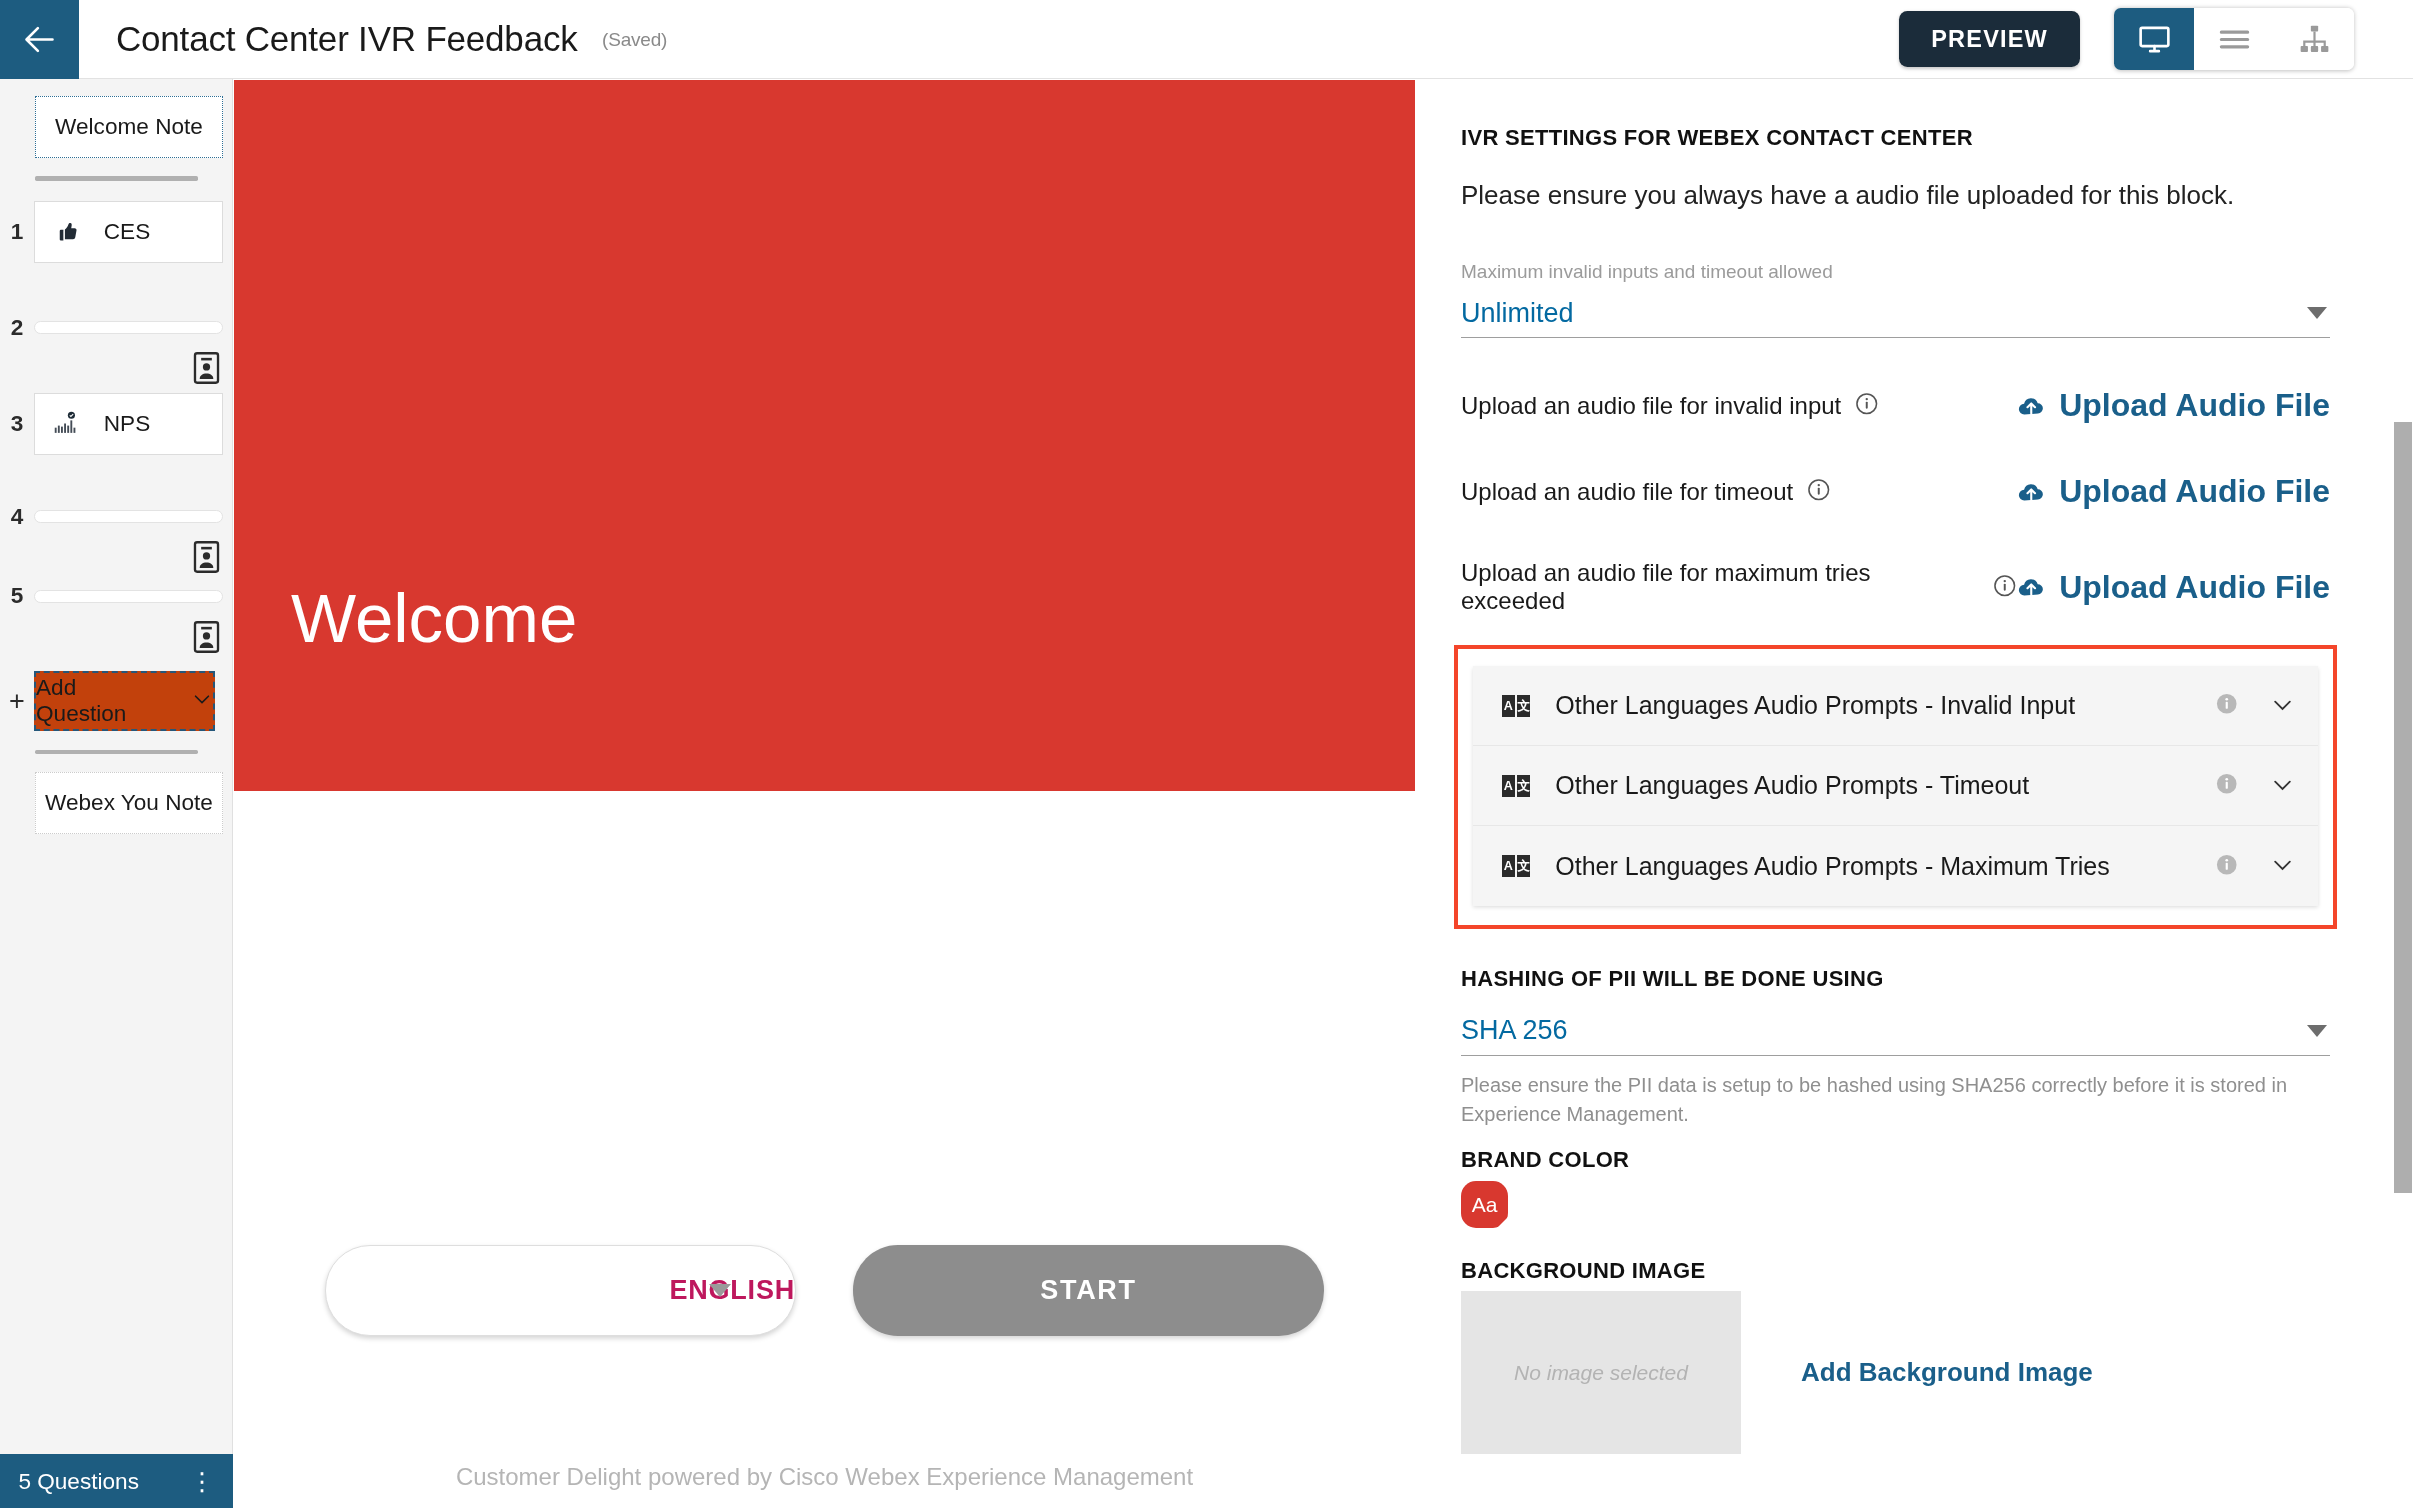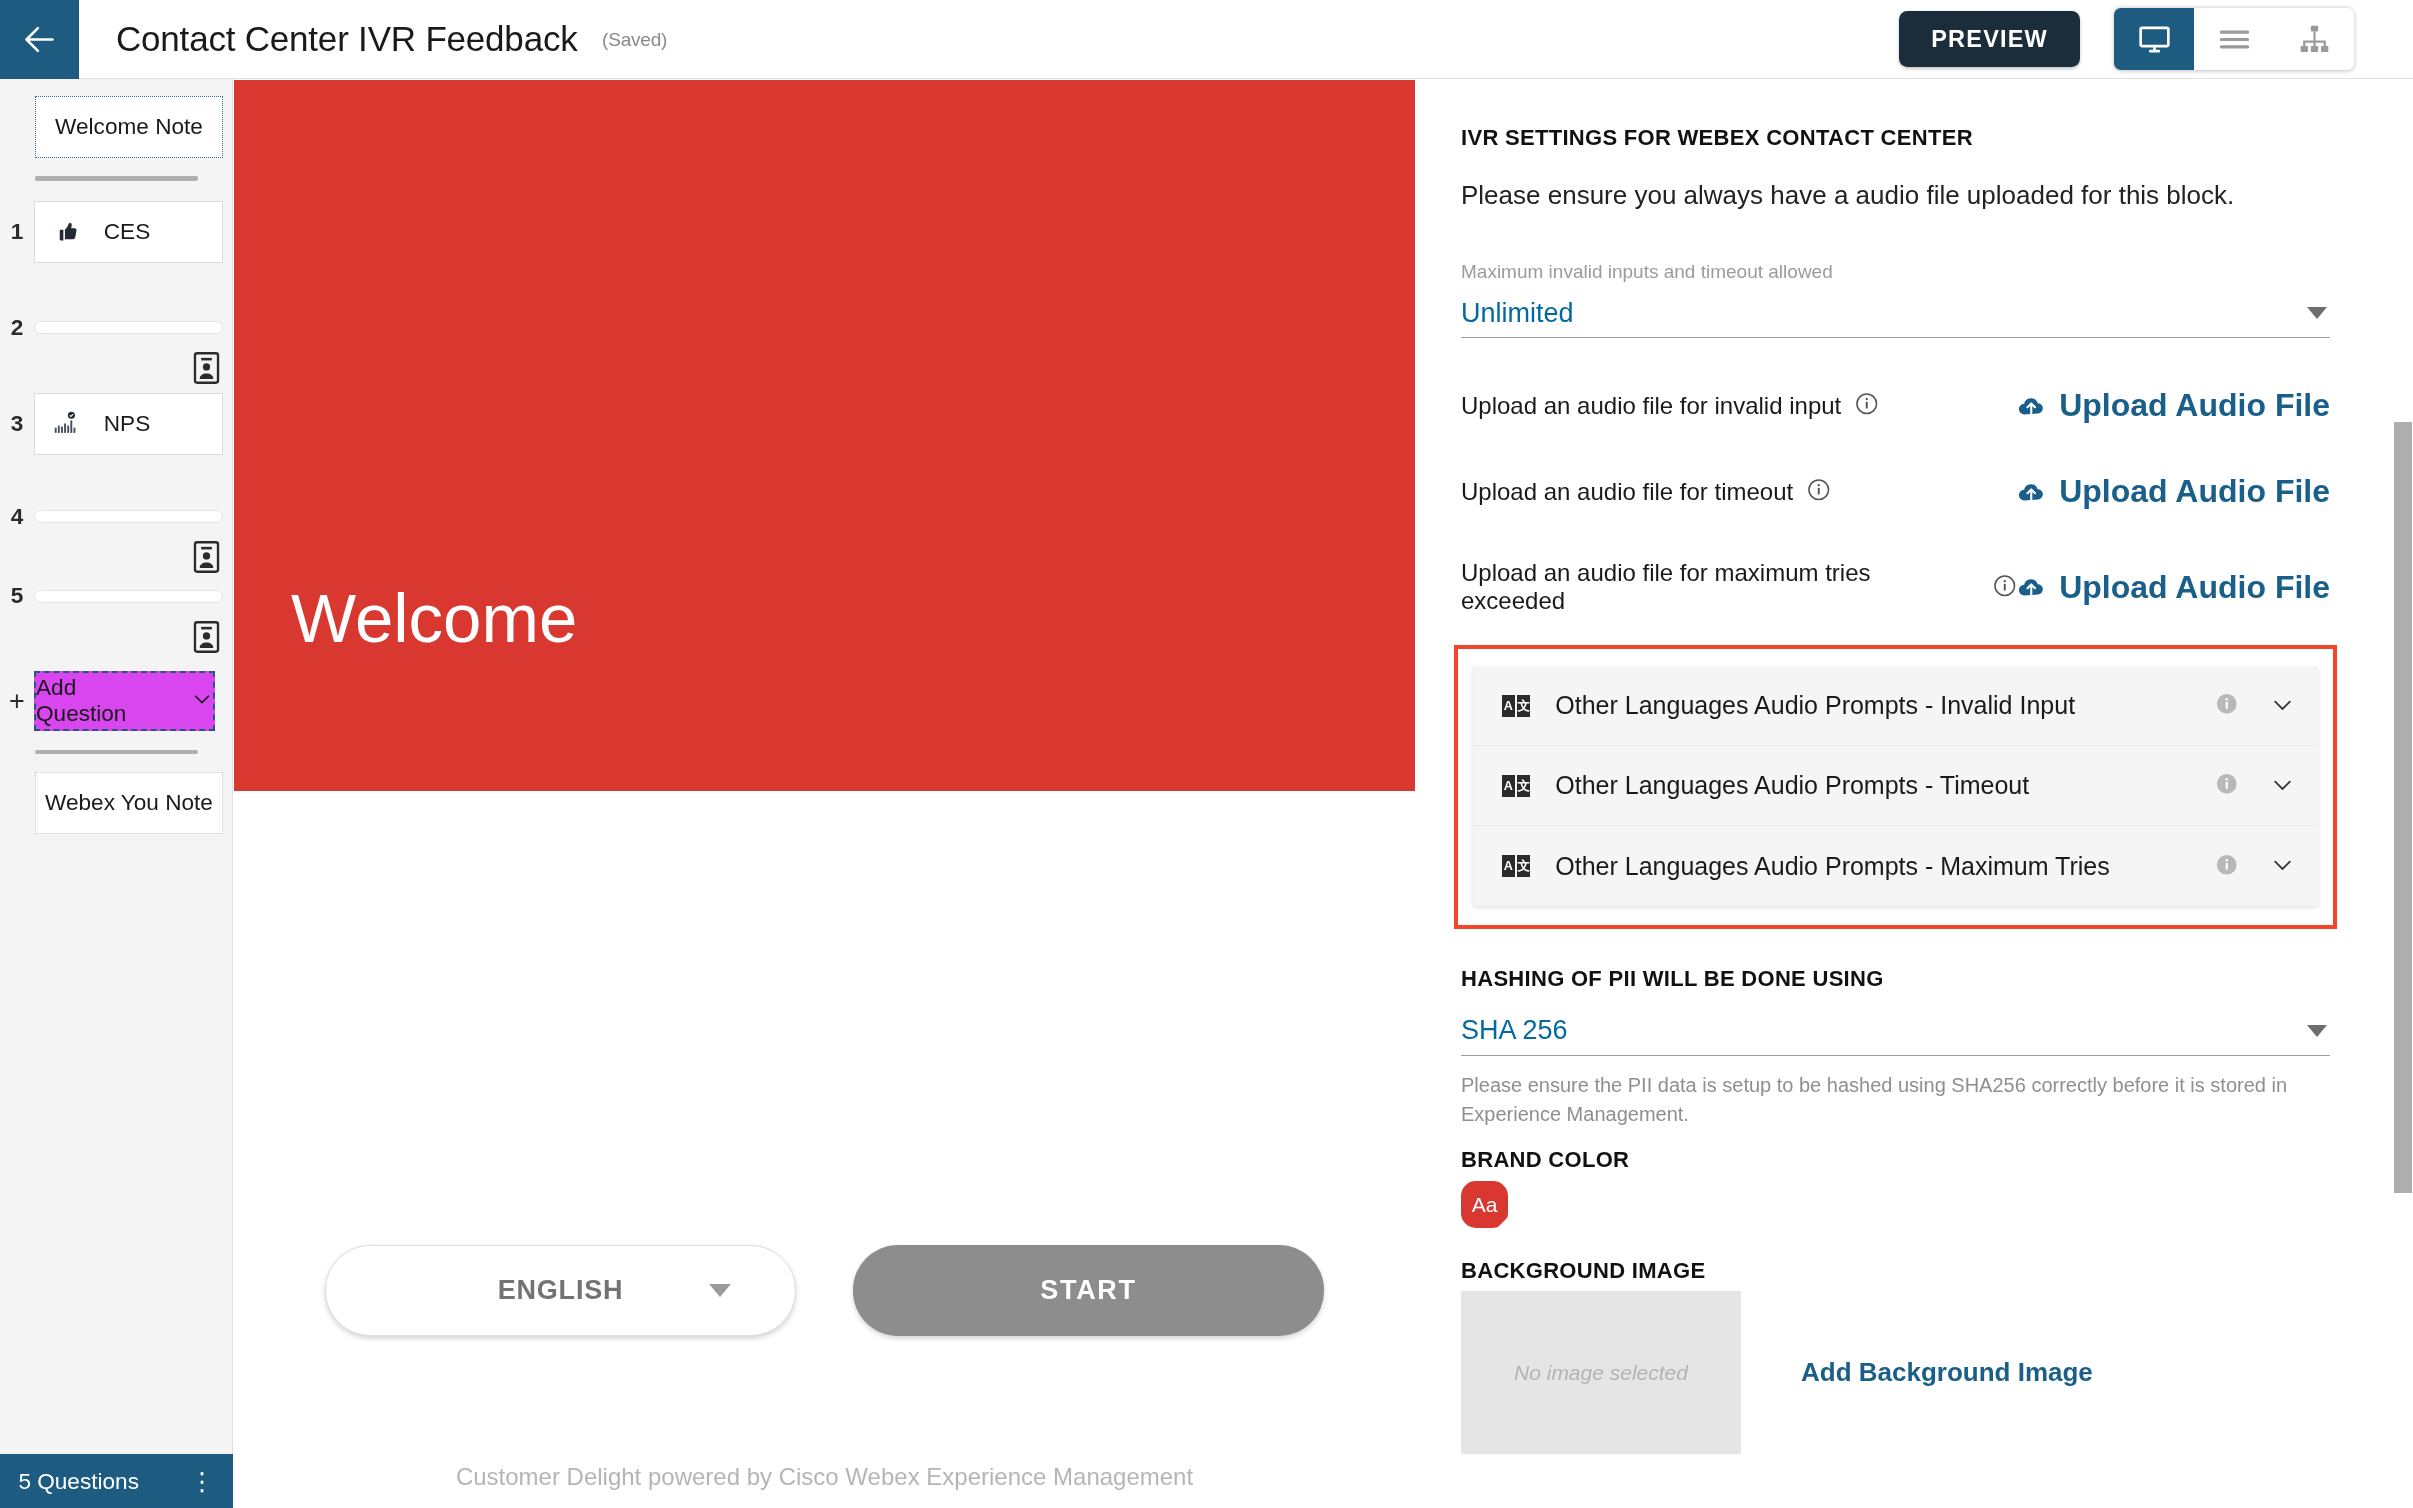--- a/index.html
+++ b/index.html
@@ -77,21 +77,21 @@
   .q-card .qicon { width: 32px; height: 28.5px; flex: none; display:flex; align-items:center; }
   .q-slim {
     flex: 1; margin-right: 10px; height: 13.4px; background: #ffffff;
     border: 0.8px solid #e3e3e3; border-radius: 8.4px; cursor: pointer;
   }
   .card-icon-row { display: flex; justify-content: flex-end; padding-right: 13.4px; margin-top: 11.7px; }
   .card-icon { width: 27px; height: 32px; cursor: pointer; }
   .addq-row { display: flex; align-items: center; margin-top: 18.4px; }
   .addq-plus { width: 34px; text-align: center; font-size: 27px; color: #2b2b2b; flex: none; }
   .addq-btn {
-    flex: 1; margin-right: 18px; height: 60px; background: #d946ef;
+    flex: 1; margin-right: 18px; height: 60px; background: #c2410c;
     border: 2.5px dashed #25577a; display: flex; align-items: center; justify-content: center;
     gap: 18.4px; font-size: 22.6px; color: #1a1a1a; cursor: pointer;
   }
   .addq-btn .chev { font-size: 18.4px; color: #1a1a1a; }
   .sb-footer {
     position: absolute; left: 0; bottom: 0; width: 233px; height: 55px;
     background: #1d5c80; color: #ffffff; display: flex; align-items: center;
     padding: 0 18.4px; font-size: 22.6px;
   }
   .sb-footer .kebab { margin-left: auto; letter-spacing: 0; font-size: 25px; cursor: pointer; line-height: .6; }
@@ -109,22 +109,22 @@
     position: absolute; left: 57px; top: 538px; transform: translateY(-50%);
     font-size: 69px; font-weight: 300; color: #ffffff; letter-spacing: 0px;
   }
   .preview-controls {
     position: absolute; left: 0; top: 1165px; width: 1181px;
     display: flex; justify-content: center; align-items: center; gap: 57px;
   }
   .lang-select {
     width: 471px; height: 91px; border-radius: 45px; background: #ffffff;
     border: 0.8px solid #dedede; box-shadow: 0 2.5px 5px rgba(0,0,0,.17);
-    display: flex; align-items: center; justify-content: center; position: relative;
-    font-size: 27px; font-weight: 600; letter-spacing: 0.8px; color: #737373; cursor: pointer;
+    display: flex; align-items: center; justify-content: flex-end; position: relative;
+    font-size: 27px; font-weight: 600; letter-spacing: 0.8px; color: #be185d; cursor: pointer;
   }
   .lang-select .caret {
     position: absolute; right: 64px; width: 0; height: 0;
     border-left: 11px solid transparent; border-right: 11px solid transparent;
     border-top: 13.4px solid #9a9a9a;
   }
   .start-btn {
     width: 471px; height: 91px; border-radius: 45px; background: #8d8d8d;
     border: none; color: #ffffff; font-size: 27px; font-weight: 600; letter-spacing: 1.7px;
     cursor: pointer; box-shadow: 0 2.5px 5px rgba(0,0,0,.17);

